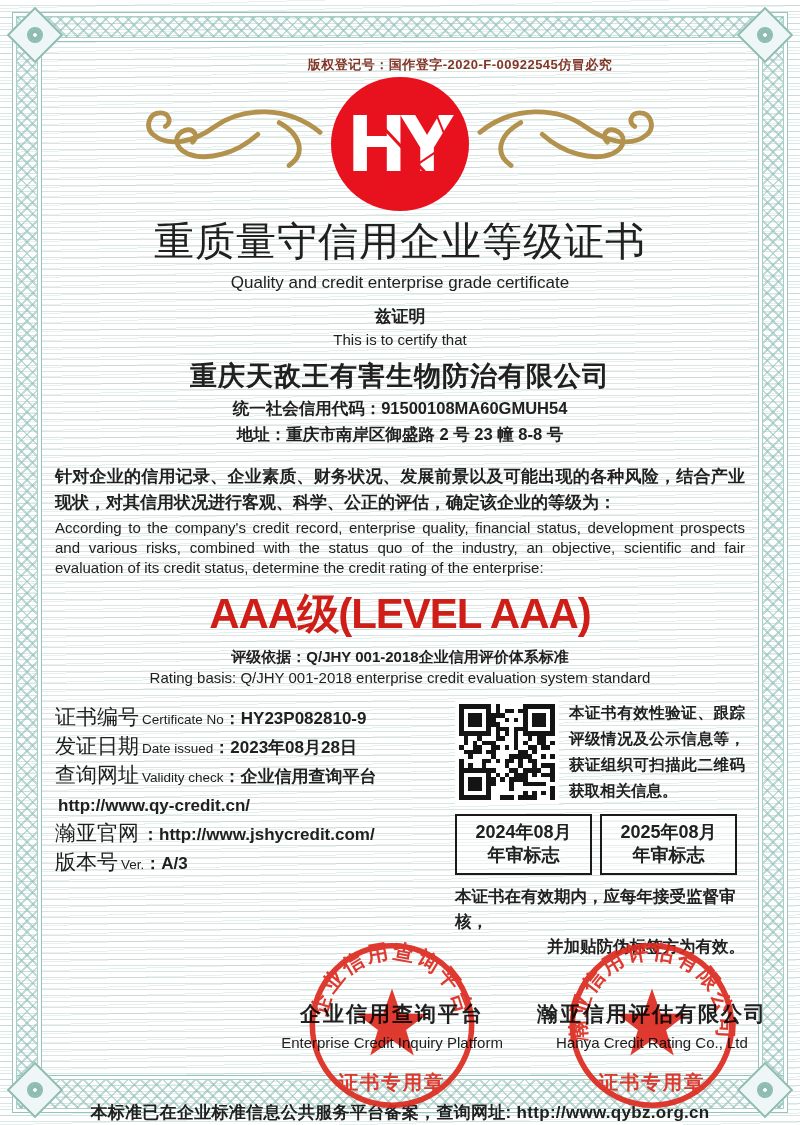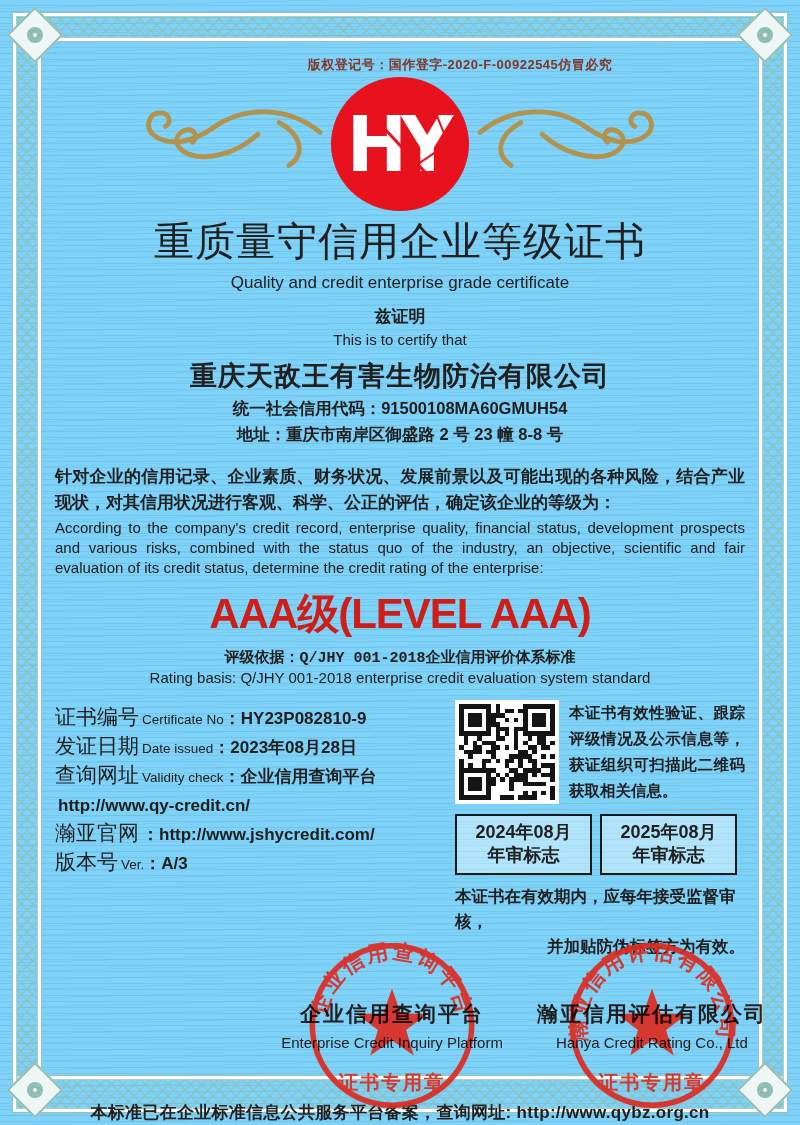--- a/index.html
+++ b/index.html
@@ -1,21 +1,21 @@
 <!DOCTYPE html>
 <html><head>
 <meta charset="utf-8">
 <style>
   * { box-sizing: border-box; margin: 0; padding: 0; }
   html,body { background:#888; }
   .cert {
     position: relative;
     width: 800px; height: 1125px;
     margin: 0 auto;
-    background: #7dd3fc;
+    background: #ffffff;
     font-family: "Liberation Sans", sans-serif;
     color: #202020;
     overflow: hidden;
   }
   
   .bg-lines {
     position:absolute; inset:0; z-index:0;
     background-image:
       repeating-linear-gradient(180deg, rgba(104,158,148,0) 0 5px, rgba(104,158,148,.26) 5px 6px),
       repeating-linear-gradient(178.5deg, rgba(104,158,148,0) 0 8px, rgba(104,158,148,.15) 8px 9px);
@@ -83,21 +83,21 @@
   .certify-en { text-align:center; font-size:15px; margin-top:3px; }
   .company-name { text-align:center; font-size:27px; font-weight:800; margin-top:10px; letter-spacing:1px; }
   .company-meta { text-align:center; font-size:16.5px; font-weight:600; margin-top:4px; }
 
   .assess-cn { margin-top:18px; font-size:17px; font-weight:600; line-height:26px; text-align:justify; }
   .assess-en { margin-top:2px; font-size:15px; line-height:20px; text-align:justify; }
   .rating {
     margin-top:8px; text-align:center; color:#cf1d17;
     font-size:42px; font-weight:700; letter-spacing:-1px;
   }
-  .basis-cn { text-align:center; font-size:15px; font-weight:600; margin-top:6px;font-family:Liberation Mono, monospace; }
+  .basis-cn { text-align:center; font-size:15px; font-weight:600; margin-top:6px; }
   .basis-en { text-align:center; font-size:15px; margin-top:2px; }
 
   .details-row { display:flex; margin-top:14px; }
   .details-left { width:400px; flex:0 0 auto; padding-top:4px; }
   .detail-line { line-height:26px; white-space:nowrap; }
   .d-cn { font-size:21px; font-weight:400; }
   .d-en { font-size:13.5px; font-weight:400; margin-left:3px; }
   .d-val { font-size:17px; font-weight:600; }
 
   .details-right { width:290px; flex:0 0 auto; }

